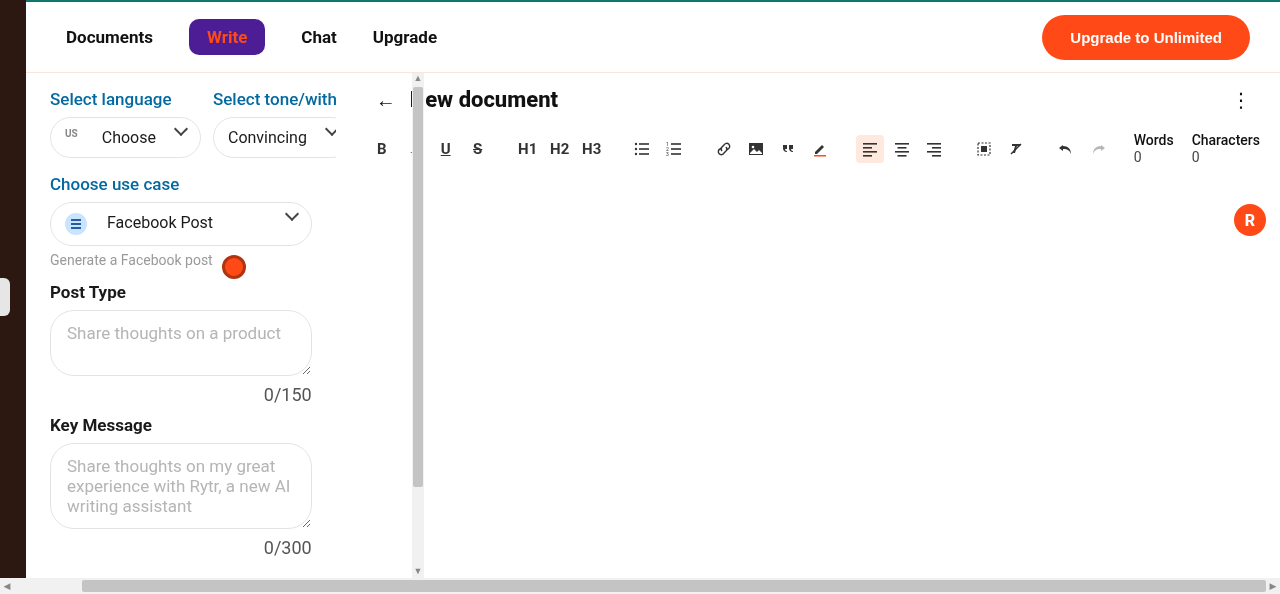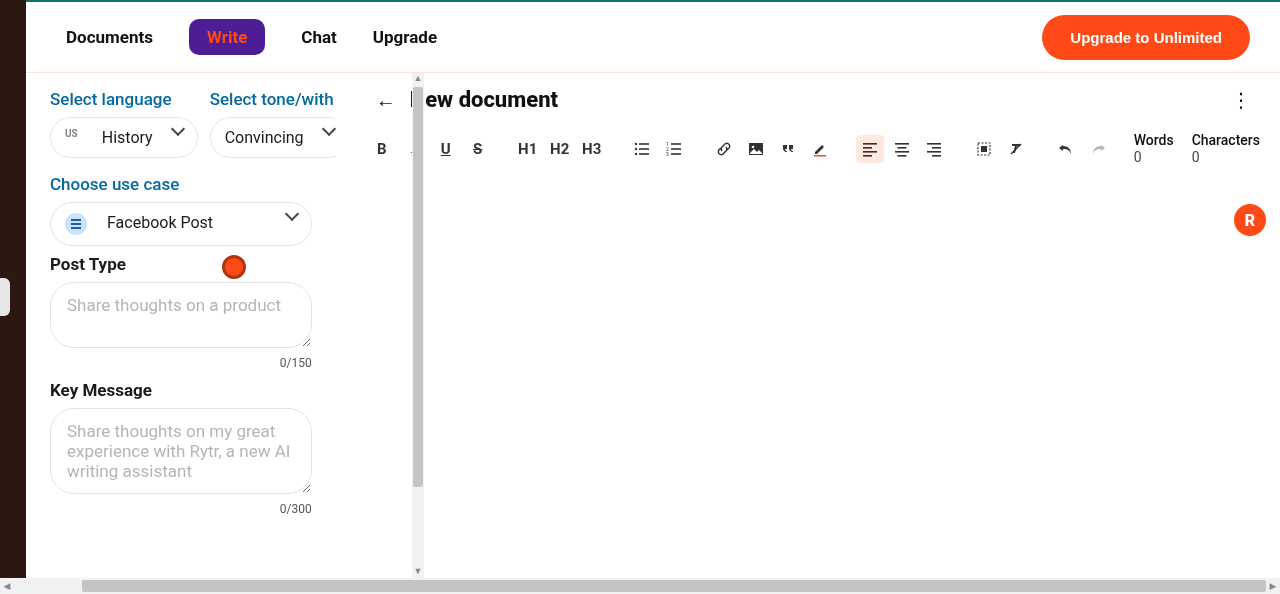--- a/index.html
+++ b/index.html
@@ -110,21 +110,21 @@
     width: 100%;
     border: 1px solid #e3e3e3;
     border-radius: 24px;
     padding: 12px 16px;
     font-size: 17px;
     color: #222;
     resize: vertical;
     font-family: inherit;
   }
   .textarea::placeholder { color: #b5b5b5; }
-  .counter { text-align: right; font-size: 12px; color: #555; margin-top: 4px; margin-bottom: 10px; }
+  .counter { text-align: right; font-size: 18px; color: #555; margin-top: 4px; margin-bottom: 10px; }
   .section { margin-bottom: 8px; }
   .red-dot {
     position: absolute;
     width: 24px; height: 24px;
     border-radius: 50%;
     background: #ff4a17;
     border: 3px solid #b03410;
     left: 196px; top: 182px;
   }
   .vscroll-track {
@@ -245,21 +245,21 @@
 
   <div class="body-row">
 
     <div class="sidebar">
 
       <div class="form-row">
         <div class="form-col">
           <span class="form-label">Select language</span>
           <div class="select-wrap">
             <span class="flag-us">us</span>
-            <span class="select-text">History</span>
+            <span class="select-text">Choose</span>
             <span class="chev"></span>
           </div>
         </div>
         <div class="form-col">
           <span class="form-label">Select tone/with</span>
           <div class="select-wrap">
             <span class="select-text">Convincing</span>
             <span class="chev"></span>
           </div>
         </div>
@@ -267,20 +267,21 @@
 
       <div class="section">
         <span class="form-label">Choose use case</span>
         <div class="select-wrap full">
           <span class="usecase-icon">
               <span></span>
             </span>
           <span class="select-text">Facebook Post</span>
           <span class="chev"></span>
         </div>
+        <div class="hint-text">Generate a Facebook post</div>
       </div>
 
       <div class="section">
         <span class="form-label bold">Post Type</span>
         <textarea class="textarea" rows="2" placeholder="Share thoughts on a product" style=""></textarea>
         <div class="counter">0/150</div>
       </div>
 
       <div class="section">
         <span class="form-label bold">Key Message</span>

